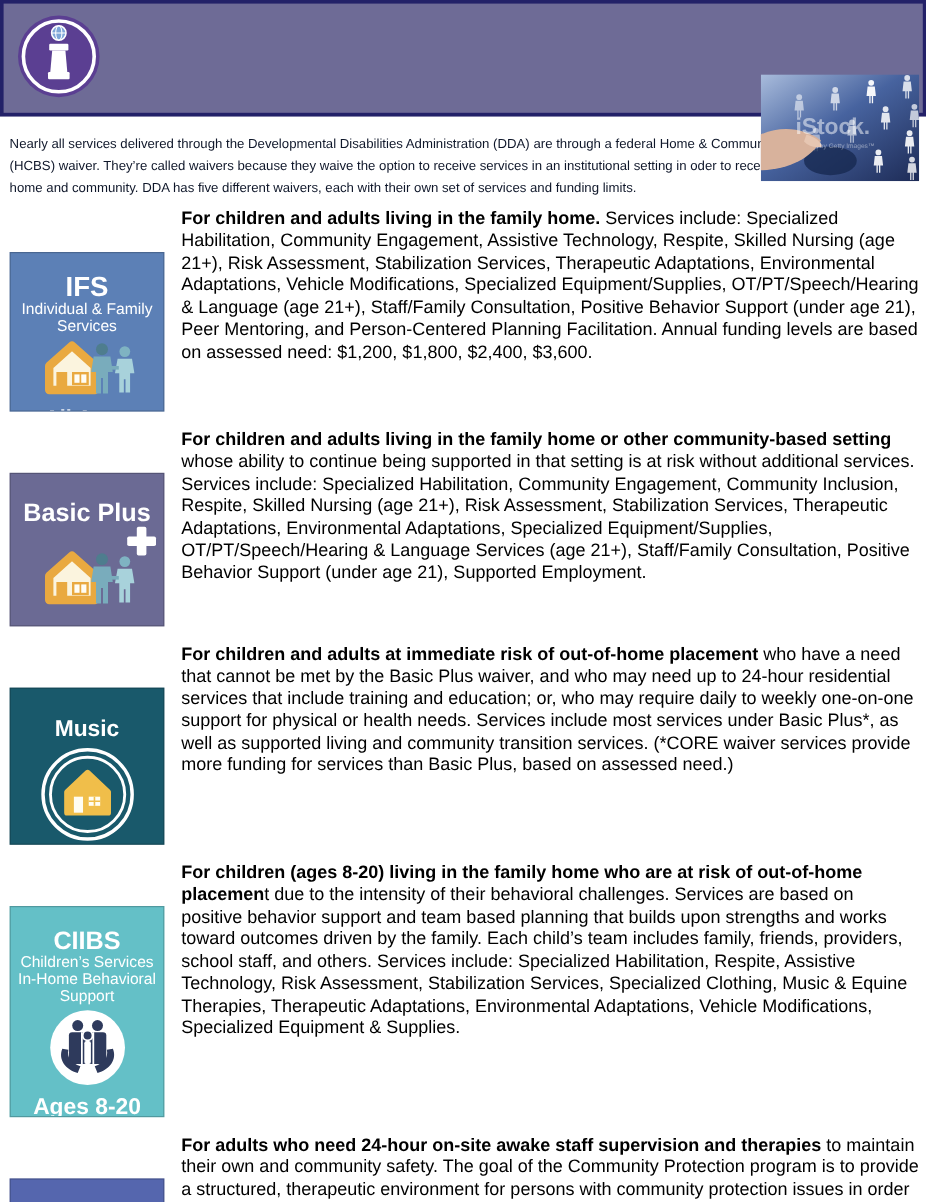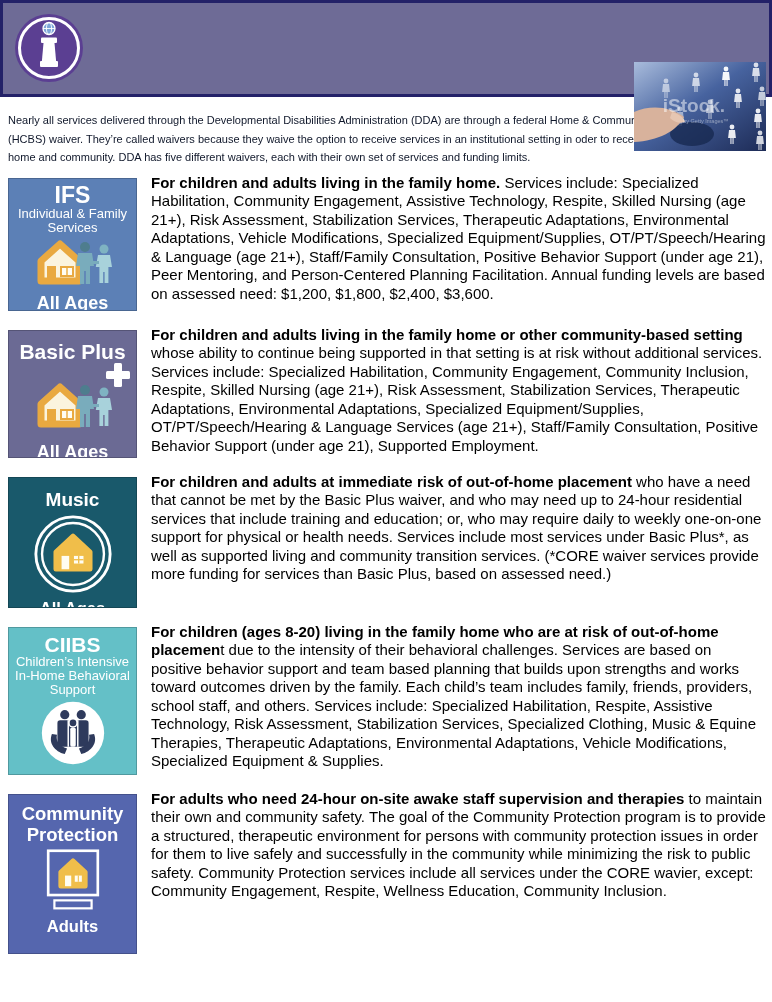--- a/index.html
+++ b/index.html
@@ -26,41 +26,41 @@
     margin:14px 8px 0 8px; font-size:11px; line-height:18.6px; color:#0f172a;
   }
   
   .rows { margin-top:11px; }
   .row { display:flex; align-items:flex-start; padding:0 6px 0 8px; margin-bottom:19px; }
   .desc { margin:16px 0 0 14px; font-size:15px; line-height:18.5px; flex:1 1 auto; margin-top:-4px; }
   .desc b { font-weight:bold; }
   .card {
     width:129px; flex:0 0 auto; color:#fff; text-align:center;
     display:flex; flex-direction:column; align-items:center;
-    border:1px solid rgba(0,0,0,.2); padding:0 2px; overflow:hidden;
+    border:1px solid rgba(0,0,0,.2); padding:12px 2px; overflow:hidden;margin-top:32px;
   }
   .c-title { font-weight:bold; }
   .c-sub { line-height:1.1; }
   .c-age { font-weight:bold; }
   
   .card-ifs  { height:133px; }
   .card-ifs .c-title { font-size:23px; margin-top:5px; line-height:1; }
   .card-ifs .c-sub   { font-size:13px; }
   .card-ifs .c-icon  { margin-top:2px; }
   .card-ifs .c-age   { font-size:18px; margin-top:2px; }
   .card-bp   { height:128px; }
   .card-bp .c-title  { font-size:21px; margin-top:9px; }
   .card-bp .c-iconwrap { position:relative; margin-top:16px; }
   .card-bp .c-plus   { position:absolute; top:-18px; right:-14px; }
   .card-bp .c-age    { font-size:18px; margin-top:8px; }
   .card-core { height:131px; background-clip:padding-box; }
   .card-core .c-title{ font-size:19px; margin-top:11px; }
   .card-core .c-icon { margin-top:3px; }
   .card-core .c-age  { font-size:16.5px; margin-top:1px; }
-  .card-ciibs{ height:148px; }
+  .card-ciibs{ height:176px; }
   .card-ciibs .c-title{ font-size:21px; margin-top:6px; line-height:1; }
   .card-ciibs .c-sub { font-size:13px; }
   .card-ciibs .c-icon{ margin-top:2px; }
   .card-ciibs .c-age { font-size:19px; margin-top:1px; }
   .card-cp   { height:160px; }
   .card-cp .c-title  { font-size:18.5px; line-height:1.15; margin-top:8px; }
   .card-cp .c-icon   { margin-top:4px; }
   .card-cp .c-age    { font-size:16.5px; margin-top:2px; }
 </style>
 </head>
@@ -191,21 +191,21 @@
         </svg>
       </div>
       <div class="c-age">All Ages</div>
     </div>
     <p class="desc"><b>For children and adults at immediate risk of out-of-home placement</b><span> who have a need that cannot be met by the Basic Plus waiver, and who may need up to 24-hour residential services that include training and education; or, who may require daily to weekly one-on-one support for physical or health needs. Services include most services under Basic Plus*, as well as supported living and community transition services. (*CORE waiver services provide more funding for services than Basic Plus, based on assessed need.)</span></p>
   </div>
 
   <div class="row">
     <div class="card card-ciibs" style="background: rgb(100, 192, 199);">
       <div class="c-title">CIIBS</div>
-      <div class="c-sub">Children’s Intensive In-Home Behavioral Support</div>
+      <div class="c-sub">Children’s Services In-Home Behavioral Support</div>
       <div class="c-icon">
         <svg width="66" height="66" viewBox="0 0 72 72">
           <circle cx="36" cy="36" r="34" fill="#fff"></circle>
           <g fill="#2E3A5C">
             <circle cx="27" cy="16" r="5"></circle>
             <circle cx="45" cy="16" r="5"></circle>
             <rect x="19" y="22" width="34" height="29" rx="3"></rect>
             <path d="M13 37 C 9 47, 16 56, 27 59 L 29.5 53 C 21 50, 17 45, 18.5 38 Z"></path>
             <path d="M59 37 C 63 47, 56 56, 45 59 L 42.5 53 C 51 50, 55 45, 53.5 38 Z"></path>
           </g>

